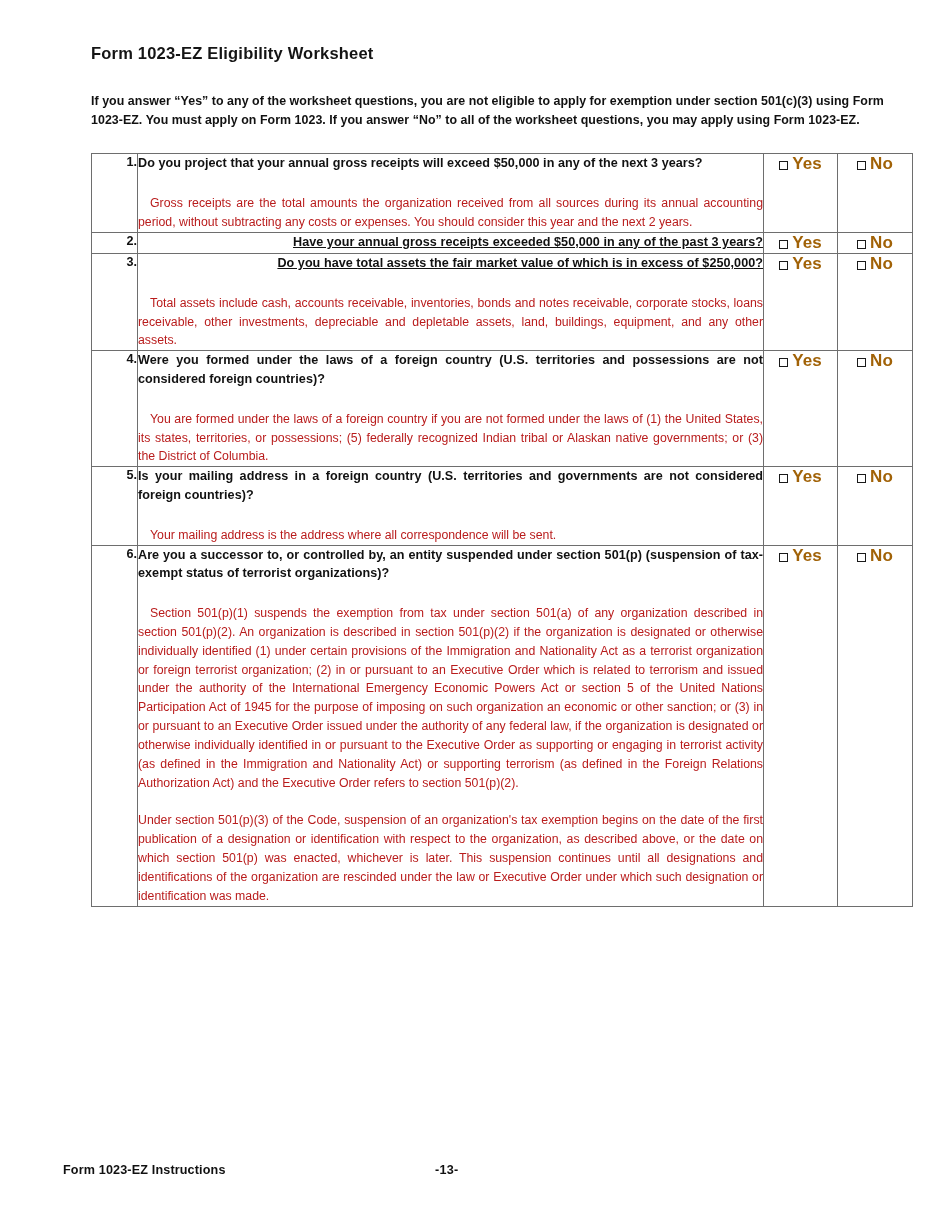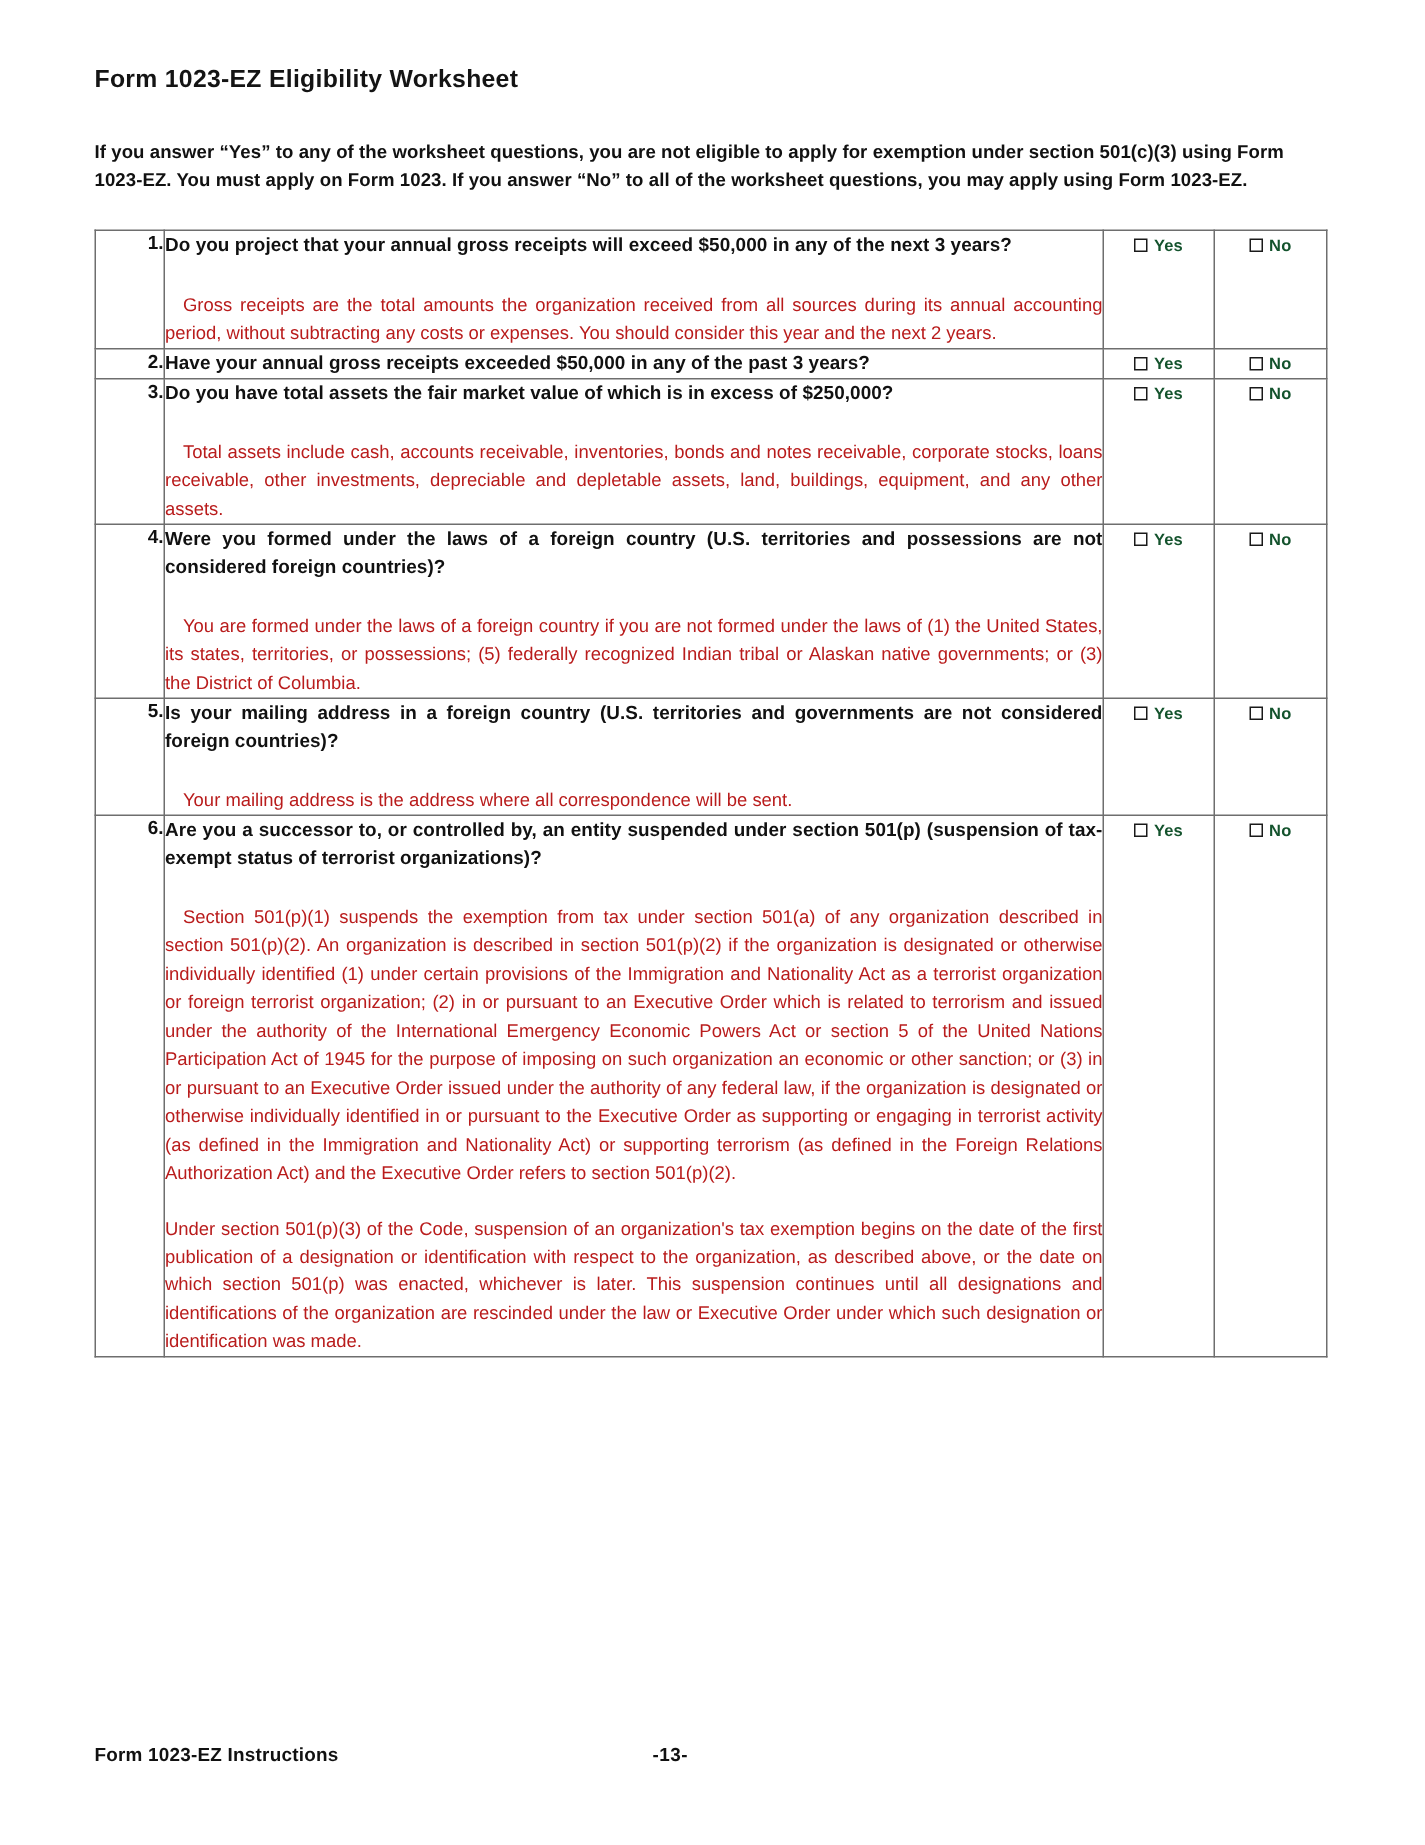--- a/index.html
+++ b/index.html
@@ -13,21 +13,21 @@
     font-family: "Liberation Sans", sans-serif;
     color: #1a1a1a;
     -webkit-font-smoothing: antialiased;
     overflow: hidden;
   }
   .page {
     position: relative;
     width: 950px;
     height: 1030px;
     box-sizing: border-box;
-    padding: 0 63px;
+    padding: 0 91px;
   }
 
   
   .doc-title {
     font-size: 16.5px;
     font-weight: bold;
     letter-spacing: 0.2px;
     color: #141414;
     padding-top: 44px;
     margin: 0;
@@ -84,21 +84,21 @@
   .q-text {
     font-size: 12.6px;
     font-weight: bold;
     color: #111;
     line-height: 1.48;
     margin: 0;
     text-align: justify;
     text-justify: inter-word;
     letter-spacing: 0.05px;
   }
-  .q-text.nojust { text-align: left; }
+  .q-text.nojust { text-align: right; text-decoration: underline; }
   .q-note {
     font-size: 12.3px;
     font-weight: normal;
     color: #b91c1c;
     line-height: 1.54;
     margin: 21px 0 0 0;
     text-align: justify;
     text-justify: inter-word;
     text-indent: 12px;
   }
@@ -114,23 +114,23 @@
     display: inline-block;
     width: 9px;
     height: 9px;
     border: 1.3px solid #1a1a1a;
     background: #fff;
     vertical-align: -1px;
     margin-right: 4px;
     box-sizing: border-box;
   }
   .check-label {
-    font-size: 11px;
-    font-weight: bold;
-    color: #14532d;
+    font-size: 17px;
+    font-weight: bold;
+    color: #a16207;
     letter-spacing: 0.1px;
   }
 
   
   .footer {
     position: absolute;
     left: 63px;
     right: 63px;
     top: 1163px;
     height: 22px;

